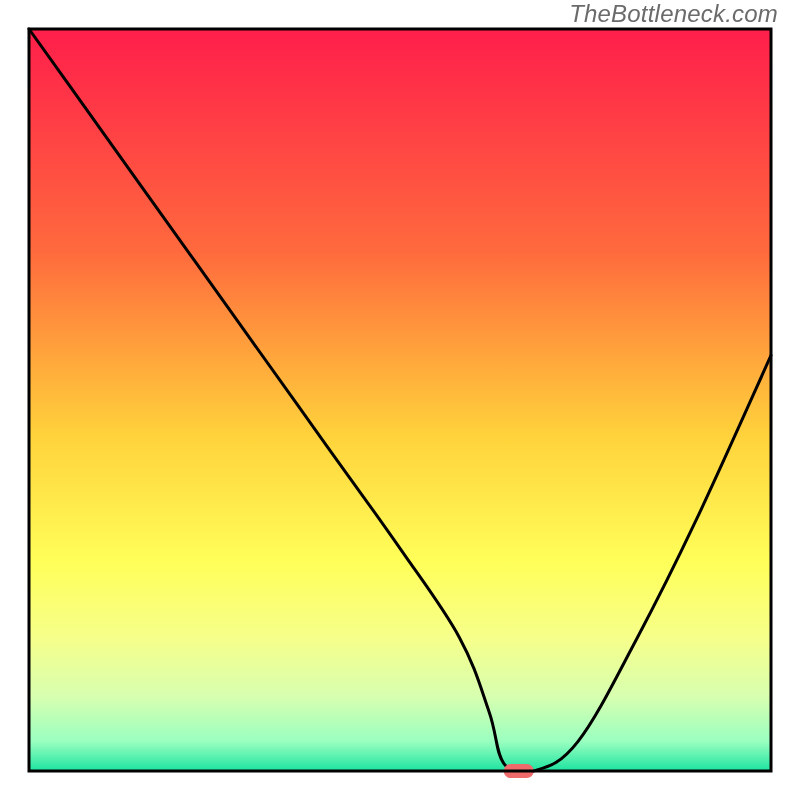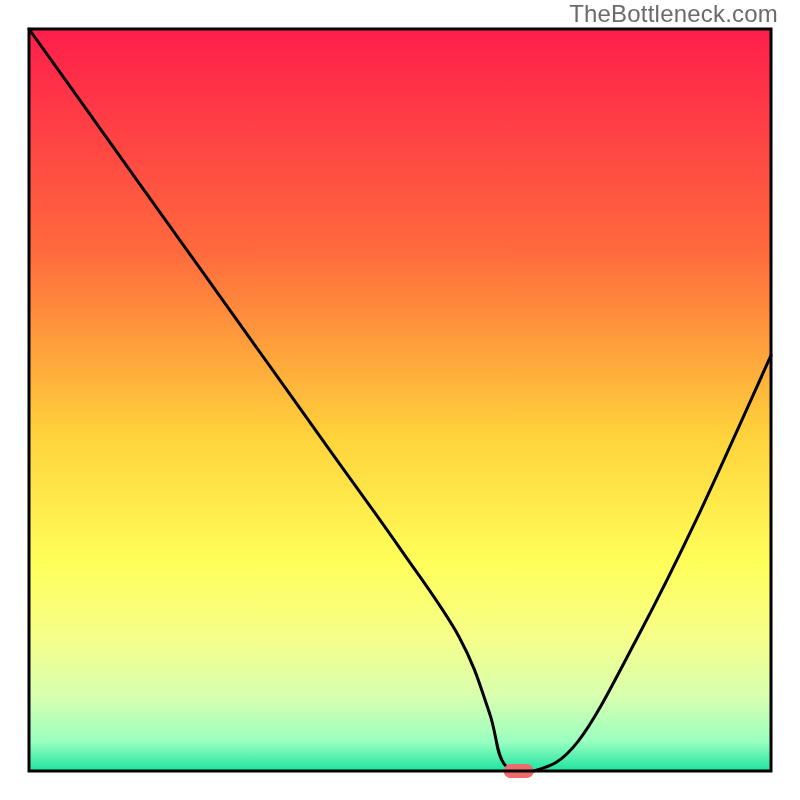--- a/index.html
+++ b/index.html
@@ -7,20 +7,21 @@
     padding: 0;
     width: 800px;
     height: 800px;
     background: #ffffff;
     font-family: Arial, Helvetica, sans-serif;
   }
   .chart-wrap {
     position: relative;
     width: 788px;
     height: 800px;
+    font-style: italic;
   }
   .watermark {
     position: absolute;
     top: 0px;
     right: 10px;
     font-size: 24px;
     color: #6b6b6b;
     font-weight: 500;
     letter-spacing: 0.2px;
   }

